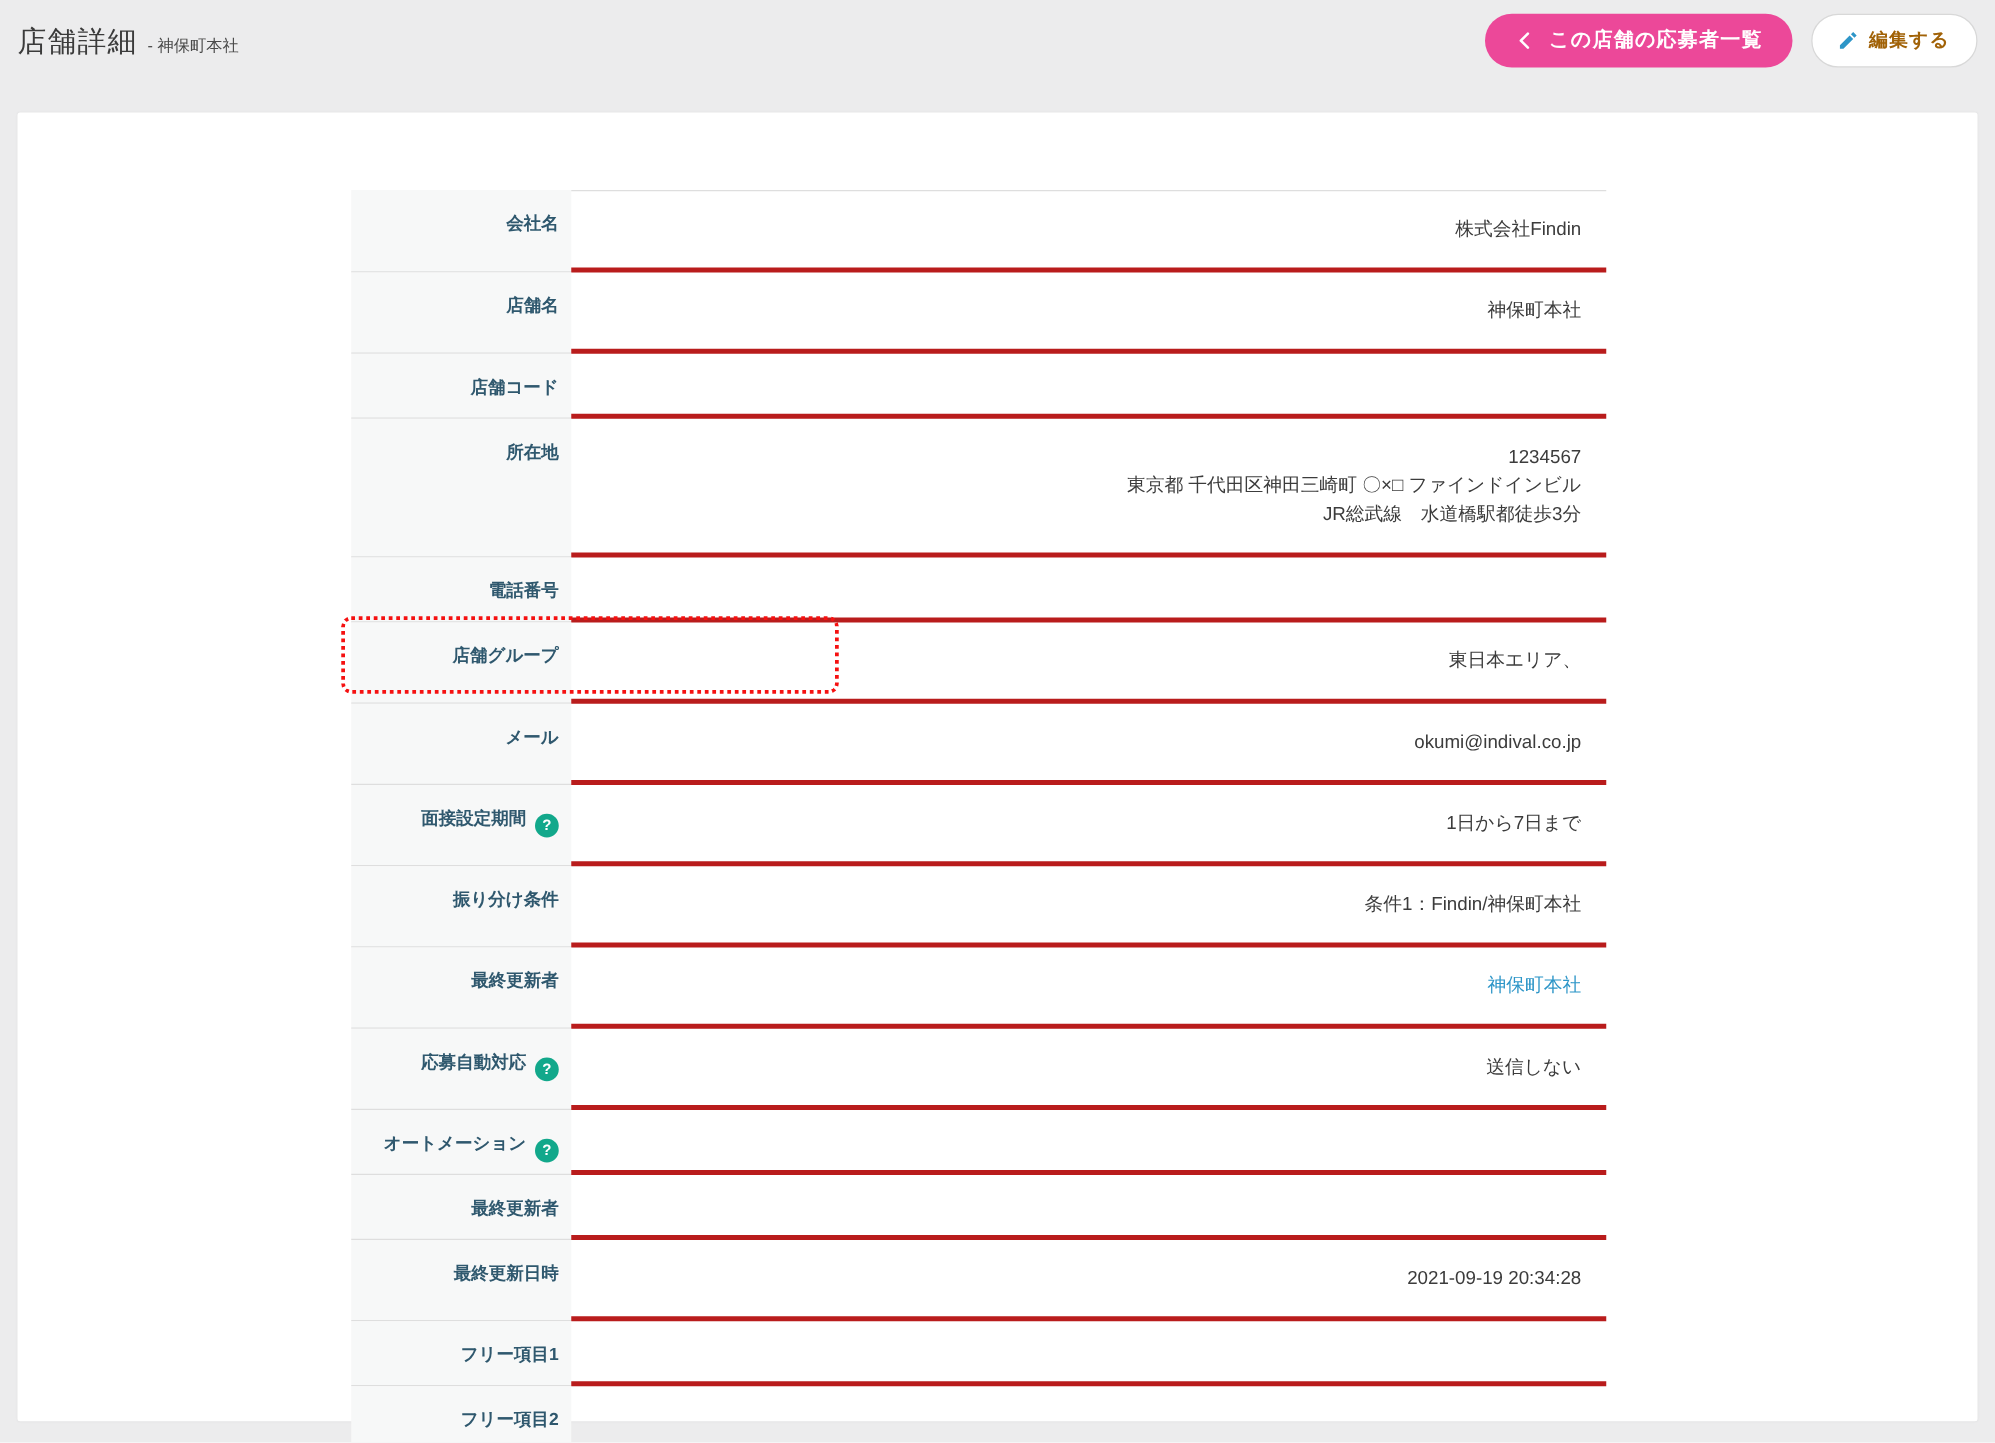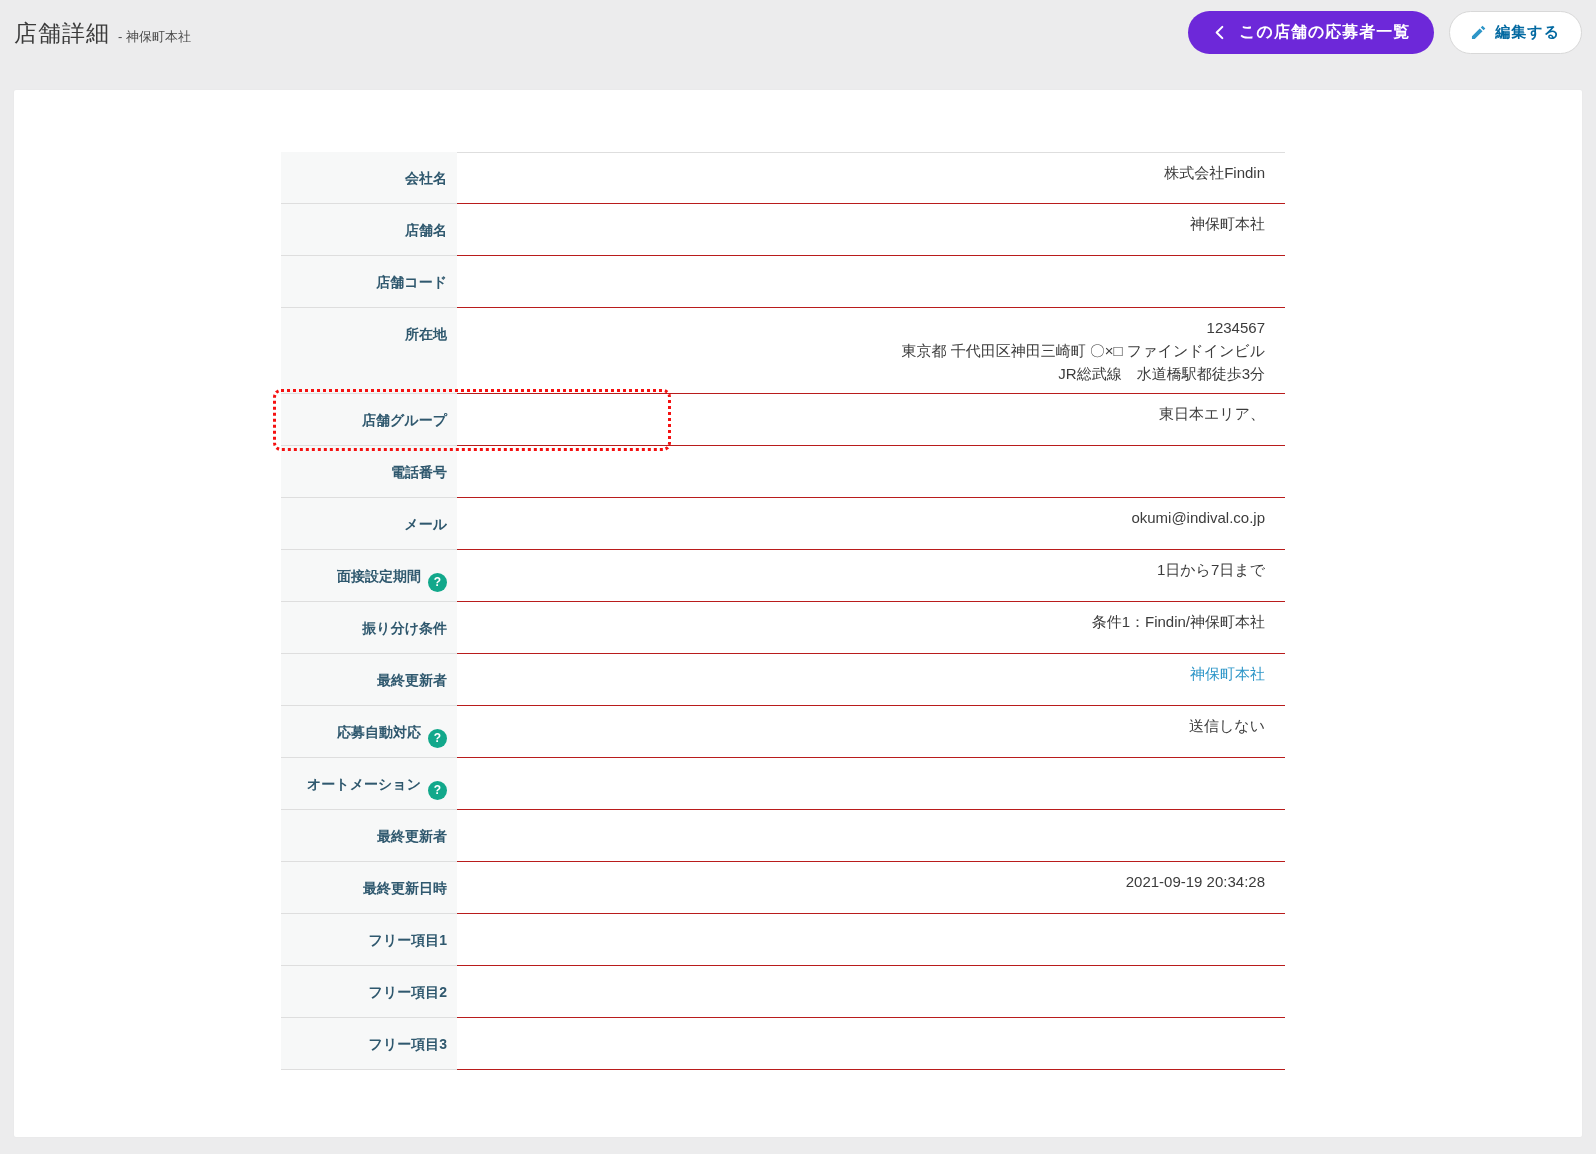--- a/index.html
+++ b/index.html
@@ -26,33 +26,33 @@
   .header-actions { margin-top:11px; display:flex; gap:15px; }
   .btn {
     height:43px;
     border-radius:22px;
     display:inline-flex;
     align-items:center;
     cursor:pointer;
     font-family:inherit;
   }
   .btn-dark {
-    background:#6d28d9;
+    background:#ec4899;
     border:none;
     color:#ffffff;
     font-size:16px;
     font-weight:bold;
     padding:0 24px;
     gap:12px;
     letter-spacing:1px;
   }
   .btn-light {
     background:#ffffff;
     border:1px solid #d8d8d8;
-    color:#0369a1;
+    color:#a16207;
     font-size:15px;
     font-weight:bold;
     padding:16px 21px;
     gap:9px;
     letter-spacing:1px;
   }
   .btn svg { display:block; }
 
   
   .card {
@@ -76,25 +76,25 @@
     background:#f7f8f8;
     padding:16px 10px 0 16px;
     font-size:14px;
     font-weight:bold;
     color:#2f586e;
     line-height:20px;
     border-bottom:1px solid #dedede;
   }
   .drow .td {
     width:828px;
-    padding:8px 20px;
+    padding:19px 20px;
     font-size:15px;
     line-height:23px;
     color:#3c3c3c;
-    border-bottom:1px solid #b91c1c;
+    border-bottom:4px solid #b91c1c;
     min-height:52px;
   }
   .drow:first-child .td { border-top:1px solid #dedede; }
   .drow .td a {
     color:#2e96c8;
     text-decoration:none;
     cursor:pointer;
   }
   .help-badge {
     display:inline-flex;
@@ -170,29 +170,29 @@
       </div>
       <div class="drow">
         <div class="th"><span>所在地</span></div>
         <div class="td">
           <div>1234567</div>
           <div>東京都 千代田区神田三崎町 〇×□ ファインドインビル</div>
           <div>JR総武線　水道橋駅都徒歩3分</div>
         </div>
       </div>
       <div class="drow">
+        <div class="th"><span>電話番号</span></div>
+        <div class="td"></div>
+      </div>
+      <div class="drow">
         <div class="th"><span>店舗グループ</span></div>
         <div class="td">
           <div>東日本エリア、</div>
         </div>
         <div class="highlight-box"></div>
-      </div>
-      <div class="drow">
-        <div class="th"><span>電話番号</span></div>
-        <div class="td"></div>
       </div>
       <div class="drow">
         <div class="th"><span>メール</span></div>
         <div class="td">
           <div>okumi@indival.co.jp</div>
         </div>
       </div>
       <div class="drow">
         <div class="th"><span>面接設定期間</span><span class="help-badge">?</span></div>
         <div class="td">

